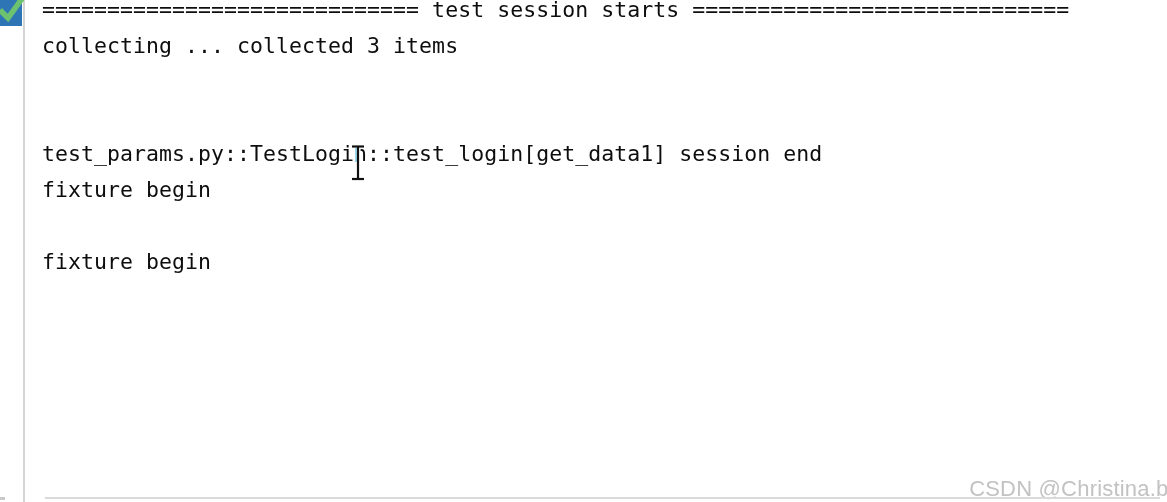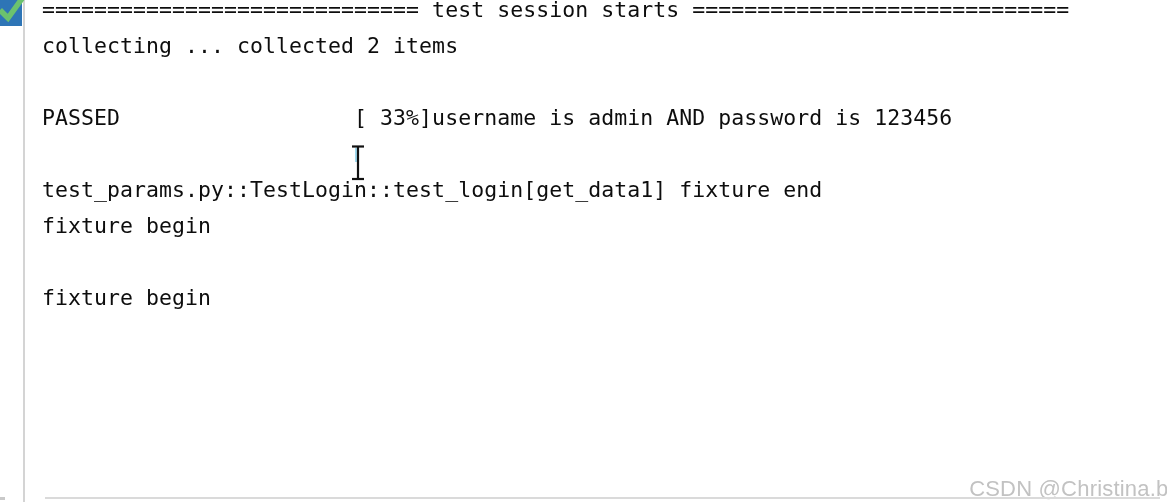--- a/index.html
+++ b/index.html
@@ -97,25 +97,24 @@
 
   <div class="gutter-line"></div>
   <div class="status-icon">
     <svg width="26" height="26" viewBox="0 0 26 26">
       <polyline points="3,12 9,18 22,0" fill="none" stroke="#6cc26e" stroke-width="5.5" stroke-linecap="square"></polyline>
     </svg>
   </div>
 
   <div class="console" id="console-output">
       <div class="console-line">============================= test session starts =============================</div>
-      <div class="console-line">collecting ... collected 2 items</div>
+      <div class="console-line">collecting ... collected 3 items</div>
       <div class="console-line"> </div>
-      <div class="console-line">PASSED                  [ 33%]username is admin AND password is 123456</div>
       <div class="console-line"> </div>
-      <div class="console-line">test_params.py::TestLogin::test_login[get_data1] fixture end</div>
+      <div class="console-line">test_params.py::TestLogin::test_login[get_data1] session end</div>
       <div class="console-line">fixture begin</div>
       <div class="console-line"> </div>
       <div class="console-line">fixture begin</div>
     </div>
 
   <svg class="ibeam" viewBox="0 0 22 42">
 
     <g stroke="#ffffff" stroke-width="5" stroke-linecap="round">
       <line x1="4" y1="4.5" x2="16" y2="4.5"></line>
       <line x1="10" y1="4.5" x2="10" y2="37"></line>

